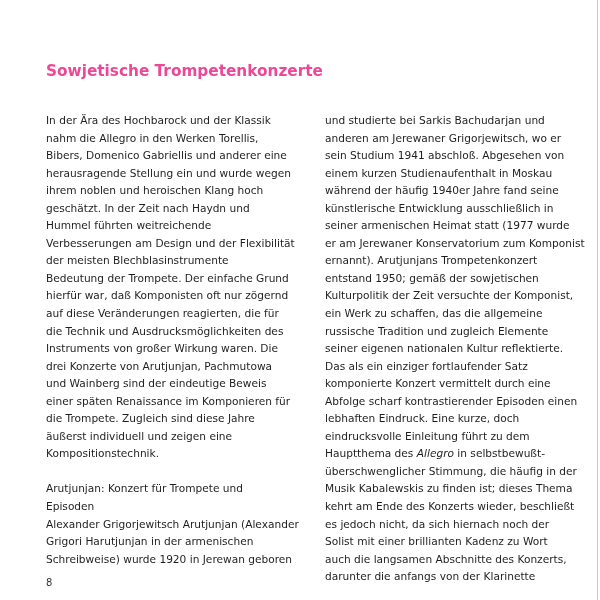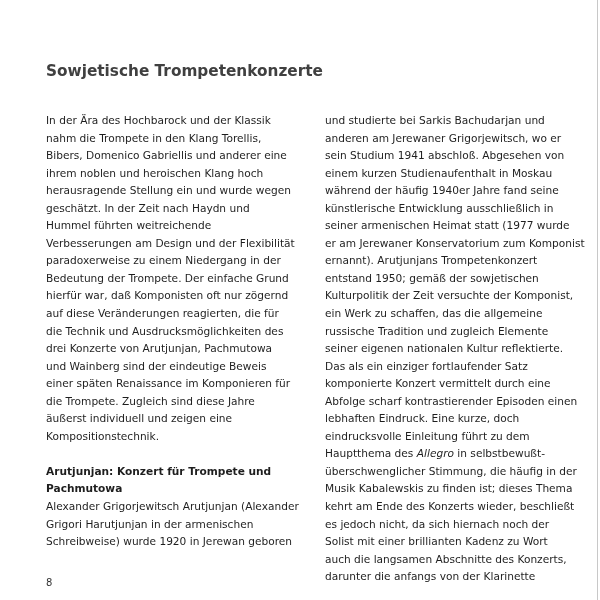--- a/index.html
+++ b/index.html
@@ -26,83 +26,84 @@
       top: 0; right: 2px;
       width: 1px; height: 600px;
       background: #c8c8c8;
     }
     .title {
       position: absolute;
       left: 46px;
       top: 62px;
       font-size: 15.3px;
       font-weight: bold;
-      color: #404040;
+      color: #ec4899;
       letter-spacing: 0px;
       white-space: nowrap;
     }
     .col {
       position: absolute;
       top: 112px;
       font-size: 10.6px;
       line-height: 17.55px;
       color: #1e1e1e;
     }
     .col-left { left: 46px; width: 260px; }
     .col-right { left: 325px; width: 260px; }
     .line {
       display: block;
       white-space: nowrap;
       height: 17.55px;
     }
     .blank { height: 17.55px; display: block; }
-    .bold { font-weight: bold; }
+    .bold { font-weight: normal; }
     .it { font-style: italic; }
     .page-number {
       position: absolute;
       left: 46px;
       top: 577px;
       font-size: 10px;
       color: #333333;
     }
   </style>
 </head>
 <body>
 
 <div class="page">
   <div class="right-edge"></div>
 
   <div class="title">Sowjetische Trompetenkonzerte</div>
 
   <div class="col col-left">
     <div>
       <span class="line">In der Ära des Hochbarock und der Klassik</span>
-      <span class="line">nahm die Trompete in den Klang Torellis,</span>
+      <span class="line">nahm die Allegro in den Werken Torellis,</span>
       <span class="line">Bibers, Domenico Gabriellis und anderer eine</span>
+      <span class="line">herausragende Stellung ein und wurde wegen</span>
       <span class="line">ihrem noblen und heroischen Klang hoch</span>
-      <span class="line">herausragende Stellung ein und wurde wegen</span>
       <span class="line">geschätzt. In der Zeit nach Haydn und</span>
       <span class="line">Hummel führten weitreichende</span>
       <span class="line">Verbesserungen am Design und der Flexibilität</span>
-      <span class="line">paradoxerweise zu einem Niedergang in der</span>
+      <span class="line">der meisten Blechblasinstrumente</span>
       <span class="line">Bedeutung der Trompete. Der einfache Grund</span>
       <span class="line">hierfür war, daß Komponisten oft nur zögernd</span>
       <span class="line">auf diese Veränderungen reagierten, die für</span>
       <span class="line">die Technik und Ausdrucksmöglichkeiten des</span>
+      <span class="line">Instruments von großer Wirkung waren. Die</span>
       <span class="line">drei Konzerte von Arutjunjan, Pachmutowa</span>
       <span class="line">und Wainberg sind der eindeutige Beweis</span>
       <span class="line">einer späten Renaissance im Komponieren für</span>
       <span class="line">die Trompete. Zugleich sind diese Jahre</span>
       <span class="line">äußerst individuell und zeigen eine</span>
       <span class="line">Kompositionstechnik.</span>
     </div>
     <span class="blank"></span>
     <div>
       <span class="line bold">Arutjunjan: Konzert für Trompete und</span>
-      <span class="line bold">Pachmutowa</span>
+      <span class="line bold">Episoden</span>
     </div>
     <div>
       <span class="line">Alexander Grigorjewitsch Arutjunjan (Alexander</span>
       <span class="line">Grigori Harutjunjan in der armenischen</span>
       <span class="line">Schreibweise) wurde 1920 in Jerewan geboren</span>
     </div>
   </div>
 
   <div class="col col-right">
     <span class="line">und studierte bei Sarkis Bachudarjan und</span>

